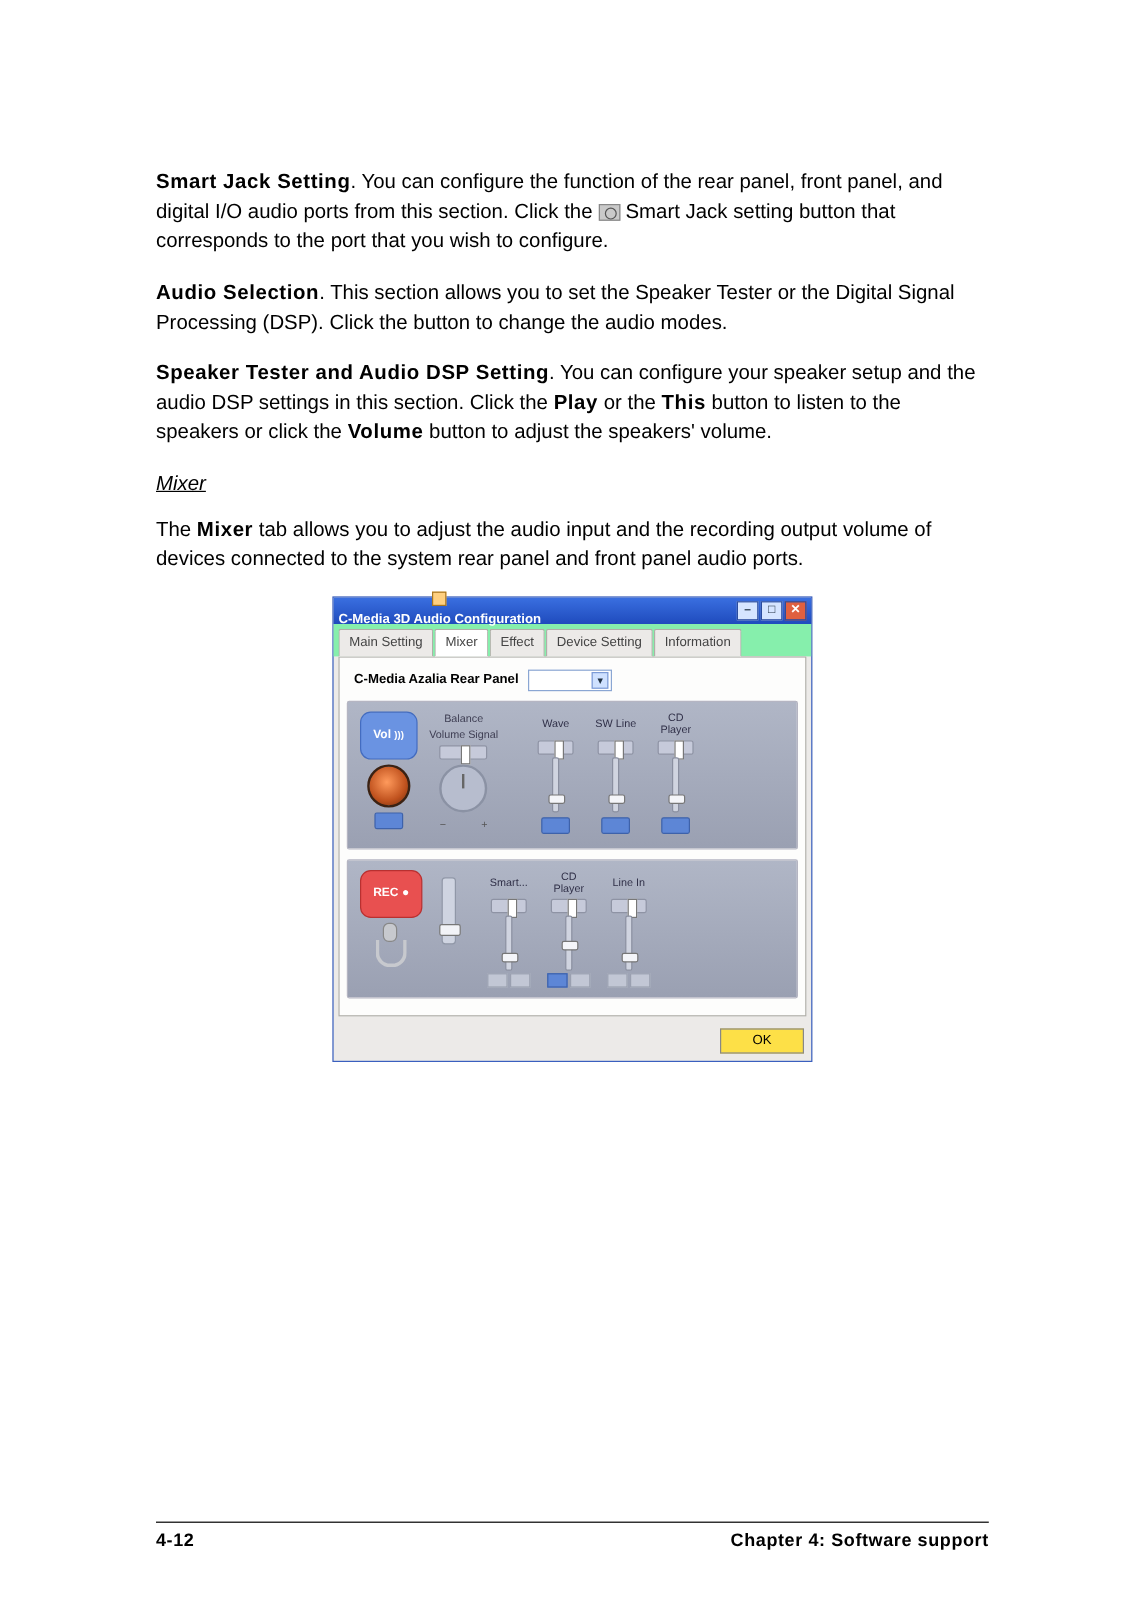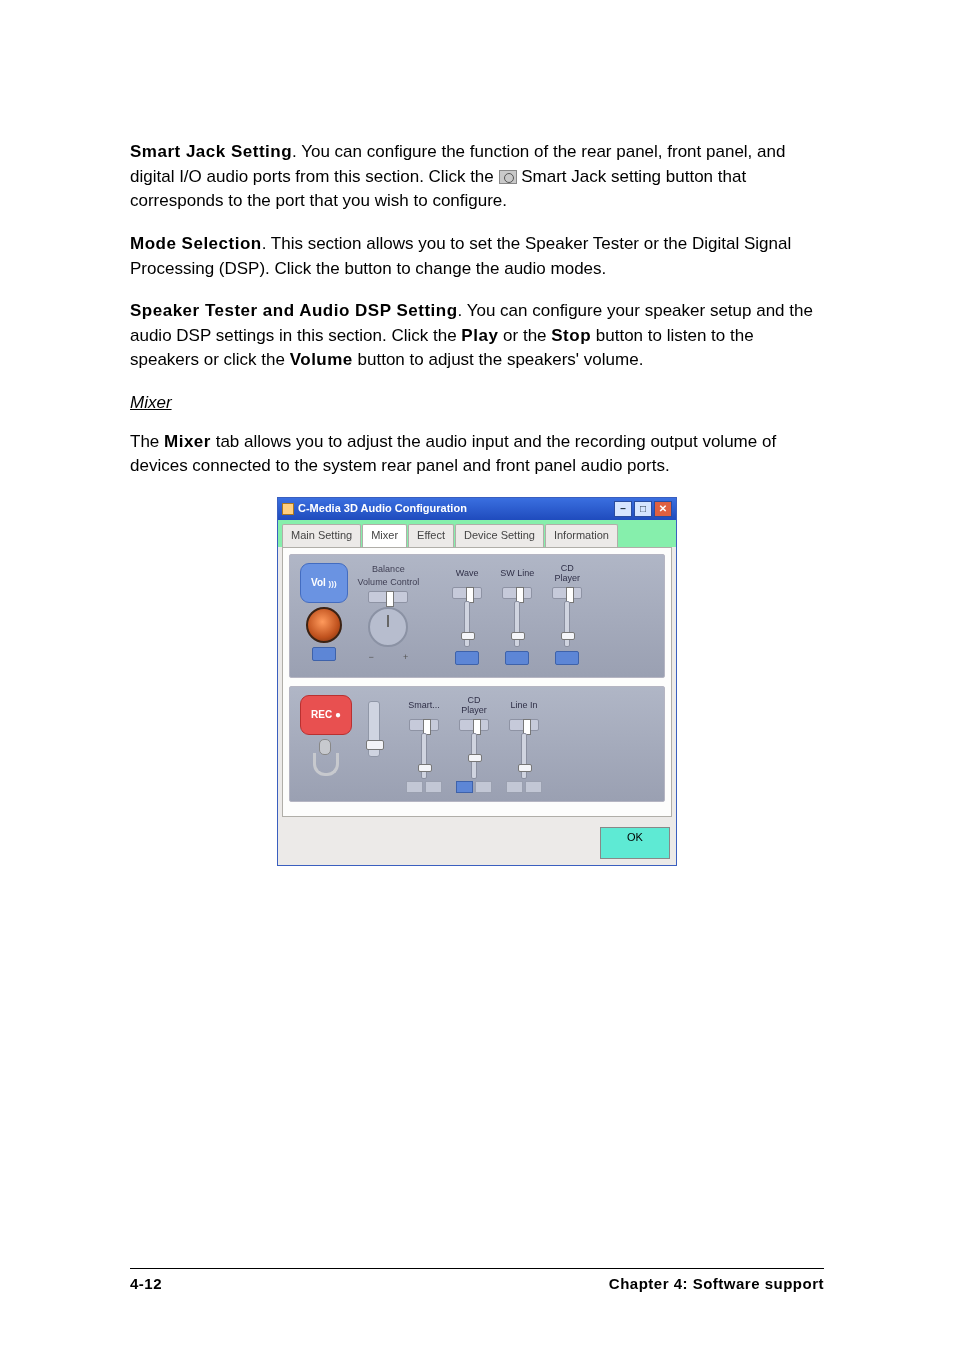--- a/index.html
+++ b/index.html
@@ -38,21 +38,21 @@
   .titlebar {
     height: 22px;
     background: linear-gradient(#3a6fe0, #1f4bbd);
     color: #fff;
     display: flex;
     align-items: center;
     padding: 0 4px;
     font-weight: bold;
     font-size: 11px;
   }
-  .title-left { display:flex; align-items:center; gap:4px; }
+  .title-left { display:flex; align-items:center; gap:4px;flex-direction:column; }
   .tb-icon { width:12px; height:12px; background:#ffd080; border:1px solid #aa7720; }
   .spacer { margin-left:auto; display:flex; gap:2px; }
   .winbtn { width:18px; height:16px; background:#d6e5ff; border:1px solid #2a4c9f; display:flex; align-items:center; justify-content:center; font-size:10px; color:#234; }
   .winbtn.close { background:#e06040; color:#fff; }
   .tabs { display:flex; padding:4px 4px 0 4px; background:#86efac; }
   .tab { padding:3px 8px; border:1px solid #b0aea8; border-bottom:none; background:#eceae8; margin-right:1px; border-radius:2px 2px 0 0; color:#444; }
   .tab.active { background:#fff; font-weight:normal; }
   .tabbody { border:1px solid #b0aea8; margin:0 4px 4px 4px; background:#fdfdfc; padding:6px; }
 
   .row-sel { display:flex; align-items:center; gap:8px; padding:4px 6px 8px 6px; }
@@ -90,45 +90,45 @@
   .track { width:6px; height:46px; background:#d0d4e0; border:1px solid #8a8fa0; margin:2px auto; position:relative; border-radius:2px; }
   .thumb { position:absolute; left:-4px; top:30px; width:14px; height:8px; background:#f4f5f9; border:1px solid #777; border-radius:2px; }
   .thumb.mid { top:20px; }
   .mute { width:24px; height:14px; background:#5d86d6; border:1px solid #3e62aa; margin:4px auto; border-radius:2px; }
   .tiny { width:18px; height:12px; background:#c2c7d5; border:1px solid #9aa0b0; }
 
   .bigtrack { width:12px; height:56px; background:#cfd4e1; border:1px solid #9097a7; border-radius:3px; margin:6px auto 2px auto; position:relative; }
   .bigthumb { position:absolute; left:-3px; top:38px; width:18px; height:10px; background:#f2f3f7; border:1px solid #777; border-radius:2px; }
 
   .bottom-bar { display:flex; justify-content:flex-end; padding:6px; }
-  .okbtn { width:70px; height:32px; border:1px solid #888; background:#5eead4; text-align:center; line-height:18px; font-size:11px; }
+  .okbtn { width:70px; height:21px; border:1px solid #888; background:#fde047; text-align:center; line-height:18px; font-size:11px; }
 
   .footer {
     position:absolute; bottom:56px; left:130px; right:130px;
     display:flex; justify-content:space-between;
     border-top:1px solid #000; padding-top:4px;
     font-size:15px;
     gap:48px;
   }
 
   .boldwide { font-weight:bold; letter-spacing:0.5px; }
 </style>
 </head>
 <body>
 
 <div class="para">
   <span class="bold">Smart Jack Setting</span><span>. You can configure the function of the rear panel, front panel, and digital I/O audio ports from this section. Click the </span><span class="inline-icon"></span><span> Smart Jack setting button that corresponds to the port that you wish to configure.</span>
 </div>
 
 <div class="para">
-  <span class="bold">Mode Selection</span><span>. This section allows you to set the Speaker Tester or the Digital Signal Processing (DSP). Click the button to change the audio modes.</span>
-</div>
-
-<div class="para">
-  <span class="bold">Speaker Tester and Audio DSP Setting</span><span>. You can configure your speaker setup and the audio DSP settings in this section. Click the </span><span class="bold">Play</span><span> or the </span><span class="bold">Stop</span><span> button to listen to the speakers or click the </span><span class="bold">Volume</span><span> button to adjust the speakers' volume.</span>
+  <span class="bold">Audio Selection</span><span>. This section allows you to set the Speaker Tester or the Digital Signal Processing (DSP). Click the button to change the audio modes.</span>
+</div>
+
+<div class="para">
+  <span class="bold">Speaker Tester and Audio DSP Setting</span><span>. You can configure your speaker setup and the audio DSP settings in this section. Click the </span><span class="bold">Play</span><span> or the </span><span class="bold">This</span><span> button to listen to the speakers or click the </span><span class="bold">Volume</span><span> button to adjust the speakers' volume.</span>
 </div>
 
 <div class="mixer-h">Mixer</div>
 
 <div class="para">
   <span>The </span><span class="bold">Mixer</span><span> tab allows you to adjust the audio input and the recording output volume of devices connected to the system rear panel and front panel audio ports.</span>
 </div>
 
 <div class="win">
   <div class="titlebar">
@@ -145,31 +145,37 @@
 
   <div class="tabs">
     <div class="tab">Main Setting</div>
     <div class="tab active">Mixer</div>
     <div class="tab">Effect</div>
     <div class="tab">Device Setting</div>
     <div class="tab">Information</div>
   </div>
 
   <div class="tabbody">
+    <div class="row-sel">
+      <b>C-Media Azalia Rear Panel</b>
+      <div class="sel">
+        <span class="arrow">▾</span>
+      </div>
+    </div>
 
     <div class="panel">
       <div class="panel-top">
         <div>
           <div class="badge"><span>Vol</span> <span style="font-size:8px;">)))</span></div>
           <div class="knob"></div>
           <div class="mute"></div>
         </div>
         <div class="vc-col">
           <div>Balance</div>
-          <div>Volume Control</div>
+          <div>Volume Signal</div>
           <div class="bal"></div>
           <div class="dial"></div>
           <div style="font-size:9px;color:#555;display:flex;justify-content:space-between;width:40px;margin:0 auto;">
               <span>−</span>
               <span>+</span>
             </div>
         </div>
         <div class="sliders">
           <div class="sc">
             <div class="lab">Wave</div>

